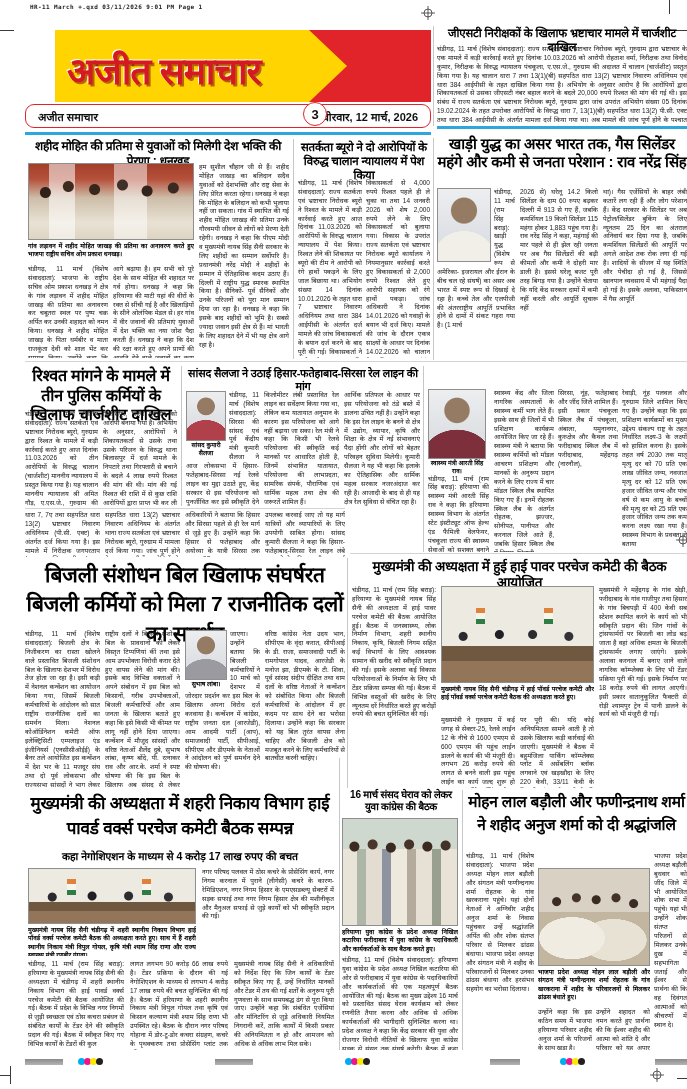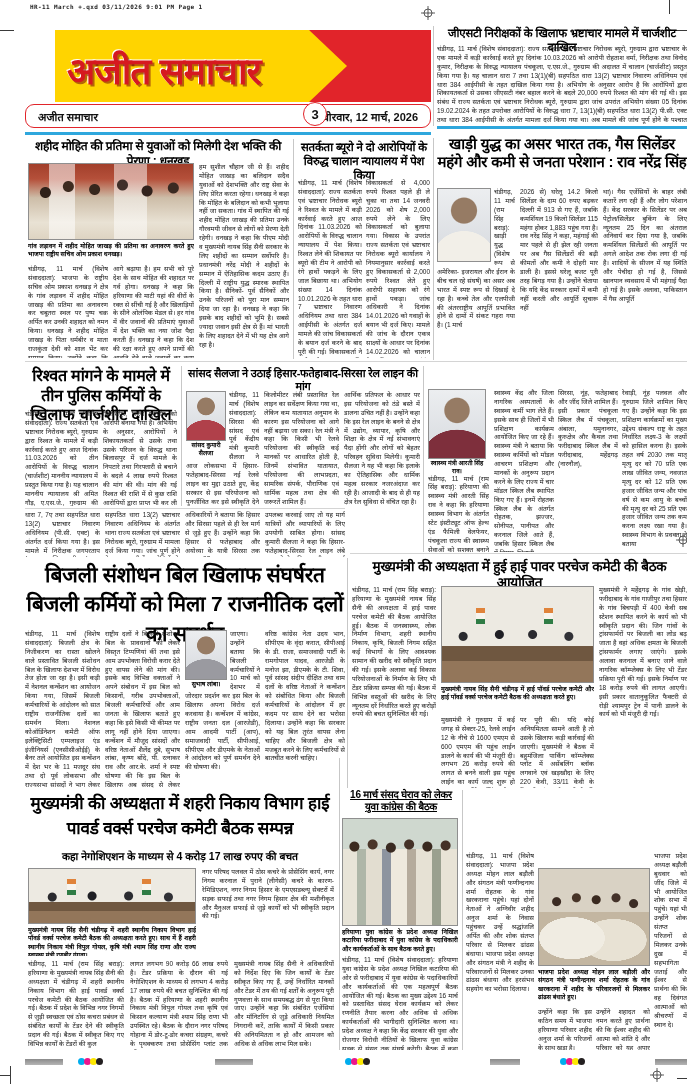--- a/index.html
+++ b/index.html
@@ -213,26 +213,27 @@
   <div class="abs headline" style="left:25px;top:792px;width:310px;height:54px;font-size:17px;line-height:1.45;">मुख्यमंत्री की अध्यक्षता में शहरी निकाय विभाग हाई पावर्ड वर्क्स परचेज कमेटी बैठक सम्पन्न</div>
   <div class="abs subhead" style="left:25px;top:849px;width:310px;height:16px;font-size:10.5px;">कहा नेगोशिएशन के माध्यम से 4 करोड़ 17 लाख रुपए की बचत</div>
   <div class="abs photo ph-meeting" style="left:28px;top:868px;width:168px;height:56px;"></div>
   <div class="abs caption" style="left:28px;top:926px;width:168px;height:30px;">मुख्यमंत्री नायब सिंह सैनी चंडीगढ़ में शहरी स्थानीय निकाय विभाग हाई पॉवर्ड वर्क्स परचेज कमेटी बैठक की अध्यक्षता करते हुए। साथ में हैं शहरी स्थानीय निकाय मंत्री विपुल गोयल, कृषि मंत्री श्याम सिंह राणा और राज्य स्वास्थ्य मंत्री रणबीर गंगवा।</div>
   <div class="abs bodycol" style="left:202px;top:868px;width:132px;height:86px;">नगर परिषद पलवल में ठोस कचरे के प्रोसेसिंग कार्य, नगर निगम करनाल में पुराने (लीगेसी) कचरे के कारण-रेमिडिएशन, नगर निगम हिसार के एमएसडब्ल्यू सेक्टरों में सड़क सफाई तथा नगर निगम हिसार क्षेत्र की मशीनीकृत और मैनुअल सफाई से जुड़े कार्यों को भी स्वीकृति प्रदान की गई।</div>
   <div class="abs bodycol" style="left:28px;top:960px;width:96px;height:90px;">चंडीगढ़, 11 मार्च (राम सिंह बराड़): हरियाणा के मुख्यमंत्री नायब सिंह सैनी की अध्यक्षता में चंडीगढ़ में शहरी स्थानीय निकाय विभाग की हाई पावर्ड वर्क्स परचेज कमेटी की बैठक आयोजित की गई। बैठक में प्रदेश के विभिन्न नगर निगमों से जुड़ी स्वच्छता एवं ठोस कचरा प्रबंधन से संबंधित कार्यों के टेंडर देने की स्वीकृति प्रदान की गई। बैठक में स्वीकृत किए गए विभिन्न कार्यों के टेंडरों की कुल</div>
   <div class="abs bodycol" style="left:130px;top:960px;width:98px;height:90px;">लागत लगभग 90 करोड़ 66 लाख रुपये है। टेंडर प्रक्रिया के दौरान की गई नेगोशिएशन के माध्यम से लगभग 4 करोड़ 17 लाख रुपये की बचत सुनिश्चित की गई है। बैठक में हरियाणा के शहरी स्थानीय निकाय मंत्री विपुल गोयल तथा कृषि एवं किसान कल्याण मंत्री श्याम सिंह राणा भी उपस्थित रहे। बैठक के दौरान नगर परिषद गोहाना में डोर-टू-डोर कचरा संग्रहण, कचरे के पृथक्करण तथा प्रोसेसिंग प्लांट तक परिवहन,</div>
   <div class="abs bodycol" style="left:234px;top:960px;width:100px;height:90px;">मुख्यमंत्री नायब सिंह सैनी ने अधिकारियों को निर्देश दिए कि जिन कार्यों के टेंडर स्वीकृत किए गए हैं, उन्हें निर्धारित मानकों और टेंडर में तय की गई शर्तों के अनुरूप पूरी गुणवत्ता के साथ समयबद्ध ढंग से पूरा किया जाए। उन्होंने कहा कि संबंधित एजेंसियां और मॉनिटरिंग से जुड़े अधिकारी नियमित निगरानी करें, ताकि कार्यों में किसी प्रकार की अनियमितता न हो और आमजन को अधिक से अधिक लाभ मिल सके।</div>
   <div class="abs vrule" style="left:339px;top:758px;height:292px;"></div>
 
-  <div class="abs headline" style="left:342px;top:789px;width:118px;height:26px;font-size:10px;text-decoration:underline;">16 मार्च संसद घेराव को लेकर युवा कांग्रेस की बैठक</div>
+  <div class="abs headline" style="left:342px;top:789px;width:118px;height:26px;font-size:10px;">16 मार्च संसद घेराव को लेकर युवा कांग्रेस की बैठक</div>
   <div class="abs photo ph-group" style="left:342px;top:818px;width:116px;height:108px;"></div>
   <div class="abs caption" style="left:342px;top:928px;width:116px;height:26px;">हरियाणा युवा कांग्रेस के प्रदेश अध्यक्ष निखिल कटारिया फरीदाबाद में युवा कांग्रेस के पदाधिकारी और कार्यकर्ताओं के साथ बैठक करते हुए।</div>
   <div class="abs bodycol" style="left:342px;top:956px;width:116px;height:94px;">चंडीगढ़, 11 मार्च (विशेष संवाददाता): हरियाणा युवा कांग्रेस के प्रदेश अध्यक्ष निखिल कटारिया की ओर से फरीदाबाद में युवा कांग्रेस के पदाधिकारियों और कार्यकर्ताओं की एक महत्वपूर्ण बैठक आयोजित की गई। बैठक का मुख्य उद्देश्य 16 मार्च को प्रस्तावित संसद घेराव कार्यक्रम को लेकर रणनीति तैयार करना और अधिक से अधिक कार्यकर्ताओं की भागीदारी सुनिश्चित करना था। प्रदेश अध्यक्ष ने कहा कि केंद्र सरकार की युवा और रोजगार विरोधी नीतियों के खिलाफ युवा कांग्रेस सड़क से संसद तक संघर्ष करेगी। बैठक में कहा गया कि बेरोजगारी, पेपर लीक और भर्तियों में देरी जैसे मुद्दों को लेकर युवाओं में भारी रोष है। सभी पदाधिकारियों को जिम्मेदारी सौंपी गई कि वे अधिक से अधिक युवाओं को दिल्ली पहुंचाने का कार्य करें।</div>
   <div class="abs vrule" style="left:462px;top:790px;height:260px;"></div>
 
+  <div class="abs headline" style="left:466px;top:790px;width:221px;height:58px;font-size:15.5px;line-height:1.5;">मोहन लाल बड़ौली और फणीन्द्रनाथ शर्मा ने शहीद अनुज शर्मा को दी श्रद्धांजलि</div>
   <div class="abs bodycol" style="left:466px;top:852px;width:68px;height:198px;">चंडीगढ़, 11 मार्च (विशेष संवाददाता): भाजपा प्रदेश अध्यक्ष मोहन लाल बड़ौली और संगठन मंत्री फणीन्द्रनाथ शर्मा रोहतक के गांव खरकराना पहुंचे। यहां दोनों नेताओं ने अग्निवीर शहीद अनुज शर्मा के निवास पहुंचकर उन्हें श्रद्धांजलि अर्पित की और शोक संतप्त परिवार से मिलकर ढांढस बंधाया। भाजपा प्रदेश अध्यक्ष और संगठन मंत्री ने शहीद के परिवारजनों से मिलकर उनका ढांढस बंधाया और हरसंभव सहयोग का भरोसा दिलाया।</div>
   <div class="abs photo ph-sitting" style="left:538px;top:868px;width:112px;height:98px;"></div>
   <div class="abs caption" style="left:538px;top:968px;width:112px;height:38px;">भाजपा प्रदेश अध्यक्ष मोहन लाल बड़ौली और संगठन मंत्री फणीन्द्रनाथ शर्मा रोहतक के गांव खरकराना में शहीद के परिवारजनों से मिलकर ढांढस बंधाते हुए।</div>
   <div class="abs bodycol" style="left:538px;top:1008px;width:54px;height:42px;">उन्होंने कहा कि इस कठिन समय में भाजपा हरियाणा परिवार शहीद अनुज शर्मा के परिजनों के साथ खड़ा है।</div>
   <div class="abs bodycol" style="left:596px;top:1008px;width:54px;height:42px;">उन्होंने शहादत को नमन करते हुए प्रार्थना की कि ईश्वर शहीद की आत्मा को शांति दे और परिवार को यह अपार दुख सहने की शक्ति प्रदान करे।</div>
   <div class="abs bodycol" style="left:654px;top:852px;width:33px;height:198px;">भाजपा प्रदेश अध्यक्ष बड़ौली बुधवार को जींद जिले में भी आयोजित शोक सभा में पहुंचे। यहां भी उन्होंने शोक संतप्त परिजनों से मिलकर उनके दुख में सहभागिता जताई और ईश्वर से प्रार्थना की कि वह दिवंगत आत्माओं को श्रीचरणों में स्थान दे।</div>
 
   <div class="abs graybar" style="left:25px;top:1059px;width:38px;height:6px;"></div>
   <div class="abs" style="left:78px;top:1058px;">
     <span class="dot" style="background:#00adee;"></span><span class="dot" style="background:#ec168c;"></span><span class="dot" style="background:#fde800;"></span><span class="dot" style="background:#231f20;"></span>

